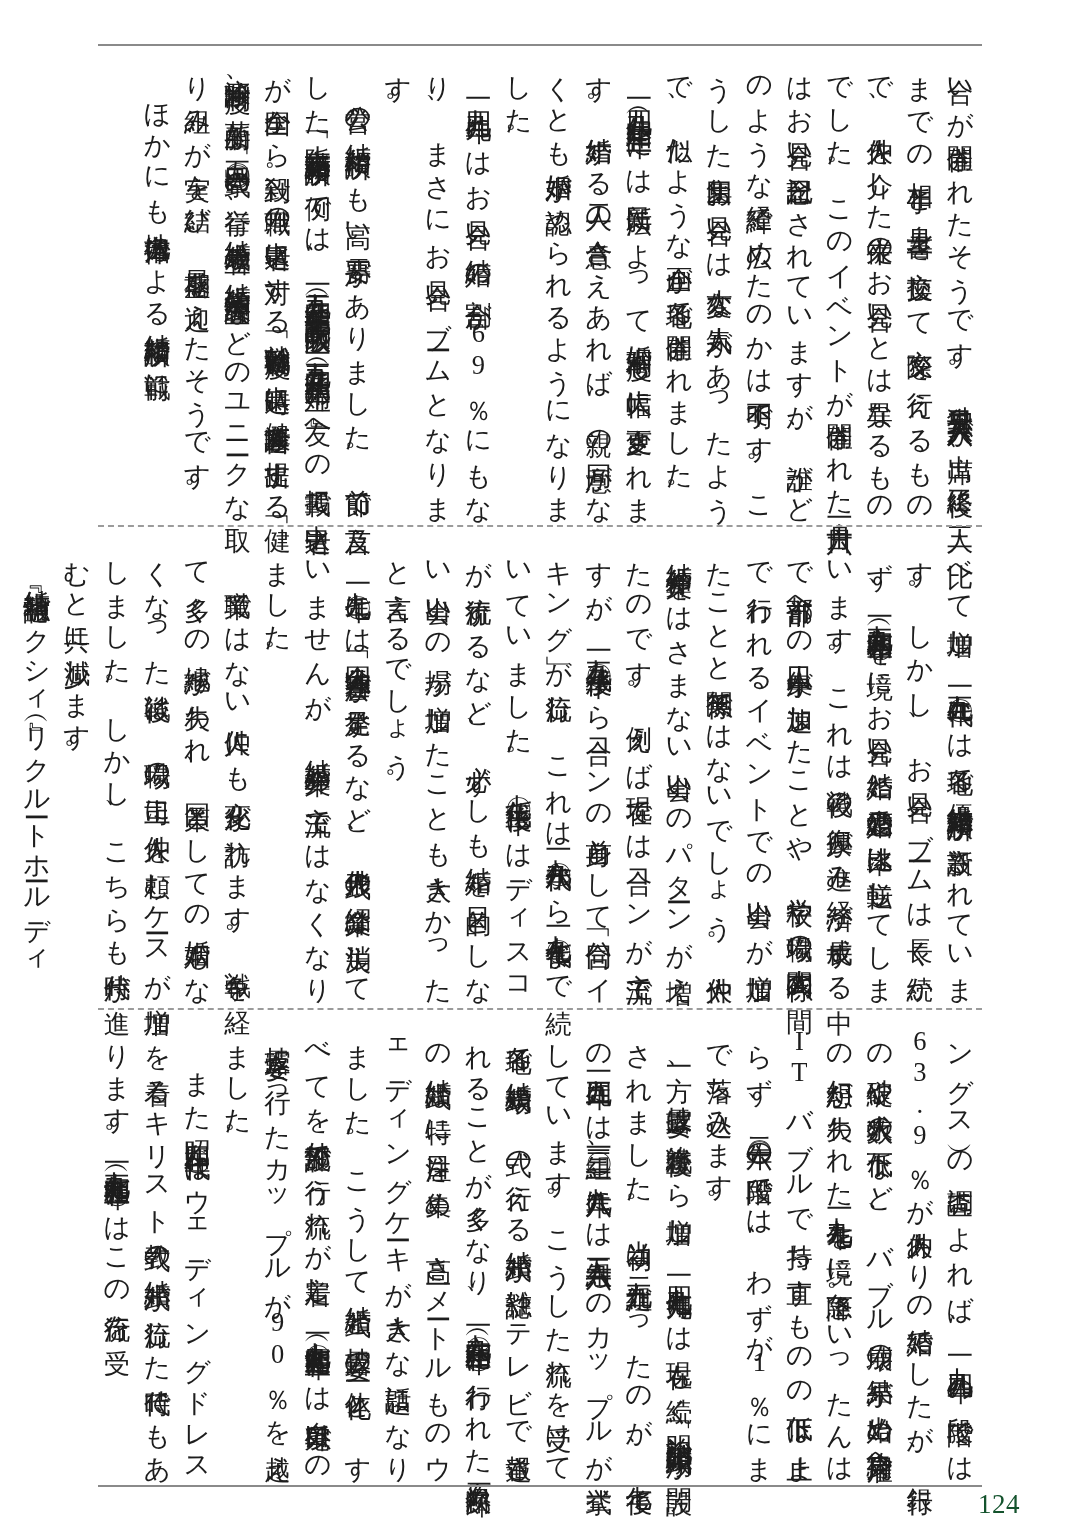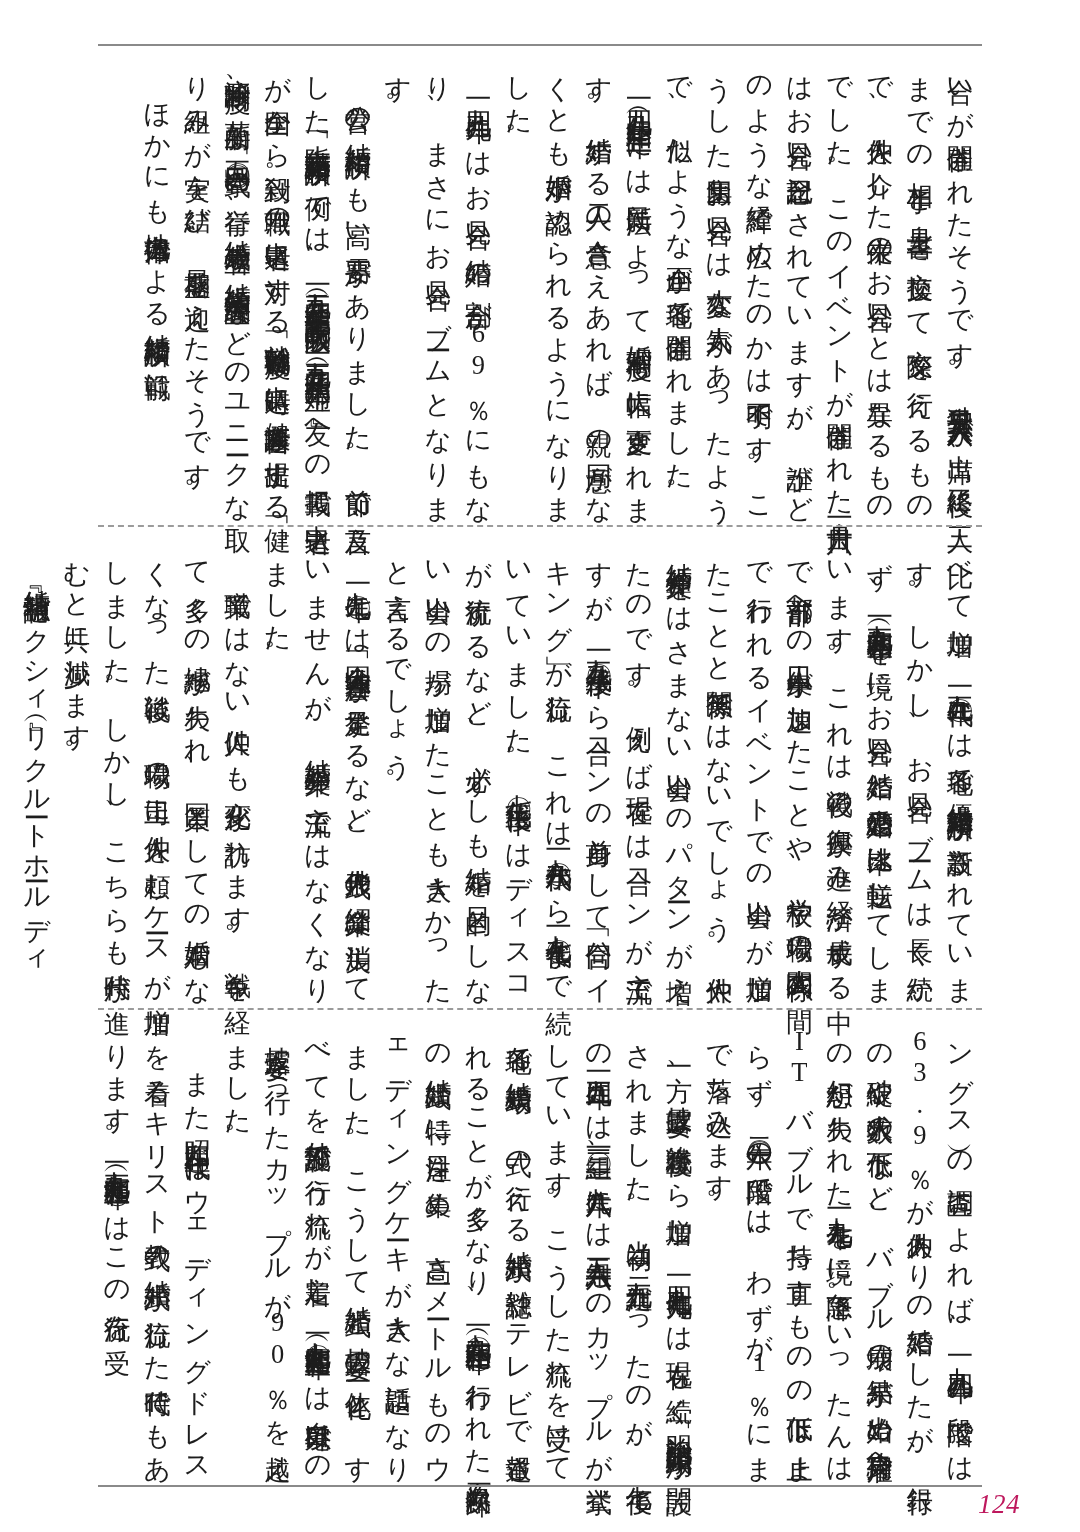--- a/index.html
+++ b/index.html
@@ -90,23 +90,22 @@
     width: 880px;
   }
 
   
   .page-number {
     position: absolute;
     right: 60px;
     top: 1489px;
     font-size: 27px;
     font-family: "Liberation Serif", "DejaVu Serif", serif;
-    color: #be185d;
+    color: #14532d;
     letter-spacing: 0.02em;
-    font-style: italic;
   }
 </style>
 </head>
 <body>
 
 <div class="page">
 
   <div class="rule-top"></div>
 
   <div class="vblock" id="block-1">

